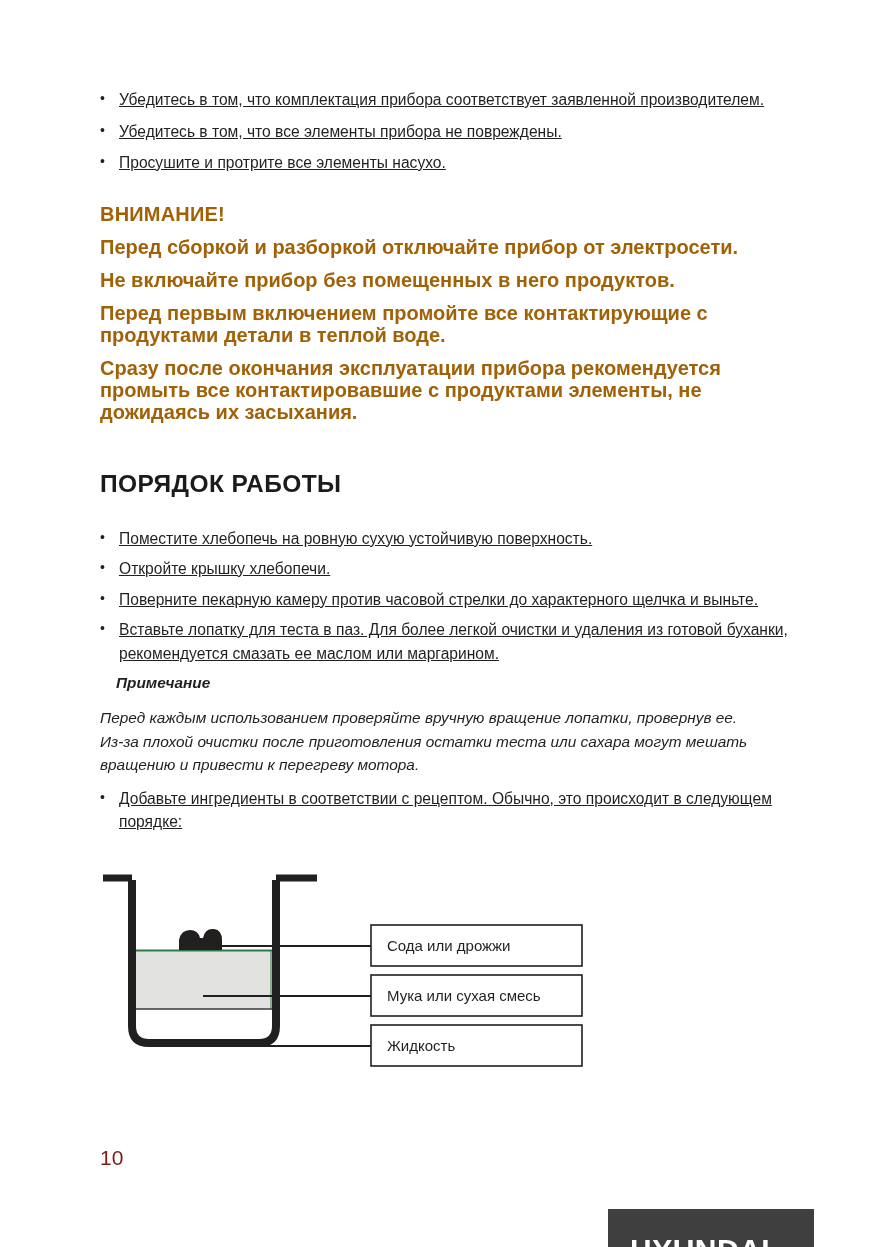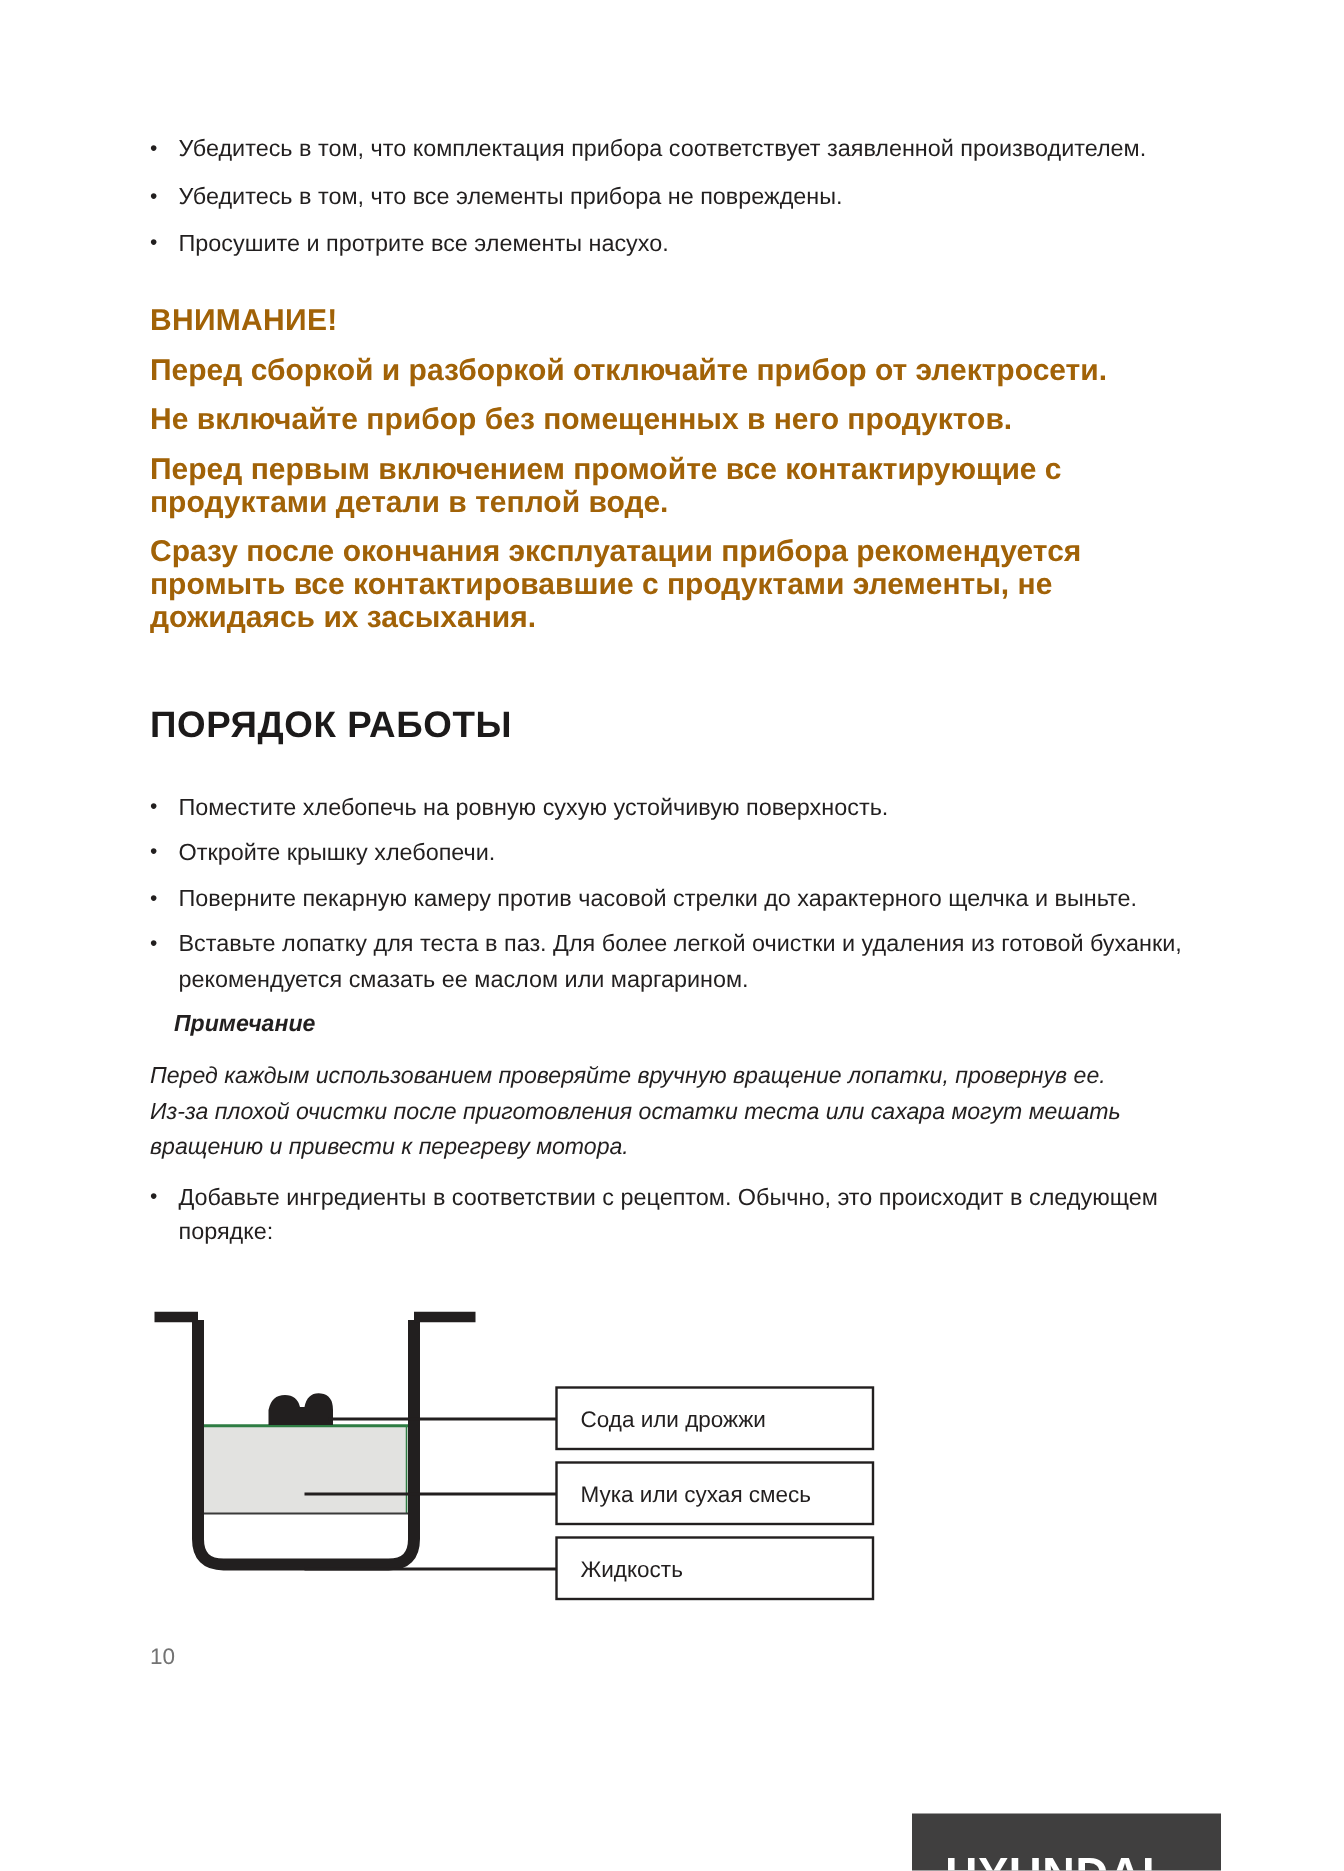--- a/index.html
+++ b/index.html
@@ -37,20 +37,21 @@
     margin: 0;
     padding: 0;
   }
   ul.bullets li {
     position: relative;
     padding-left: 19px;
     font-size: 15.6px;
     line-height: 23.5px;
     margin-bottom: 8px;
     color: #221f1f;
+    text-decoration: underline;
   }
   ul.bullets li::before {
     content: "\2022";
     position: absolute;
     left: 0px;
     top: -1px;
     font-size: 14px;
     line-height: 23.5px;
     color: #221f1f;
   }
@@ -108,23 +109,23 @@
     top: 868px;
     width: 520px;
     height: 215px;
   }
   .diagram svg { display: block; }
 
   
   .page-number {
     position: absolute;
     left: 100px;
-    top: 1096px;
-    font-size: 15px;
-    color: #737373;
+    top: 1146px;
+    font-size: 21px;
+    color: #7f1d1d;
   }
   .brand-logo {
     position: absolute;
     left: 608px;
     top: 1209px;
     width: 189px;
     height: 76px;
     background: #403f3f;
     padding-left: 17px;
   }

